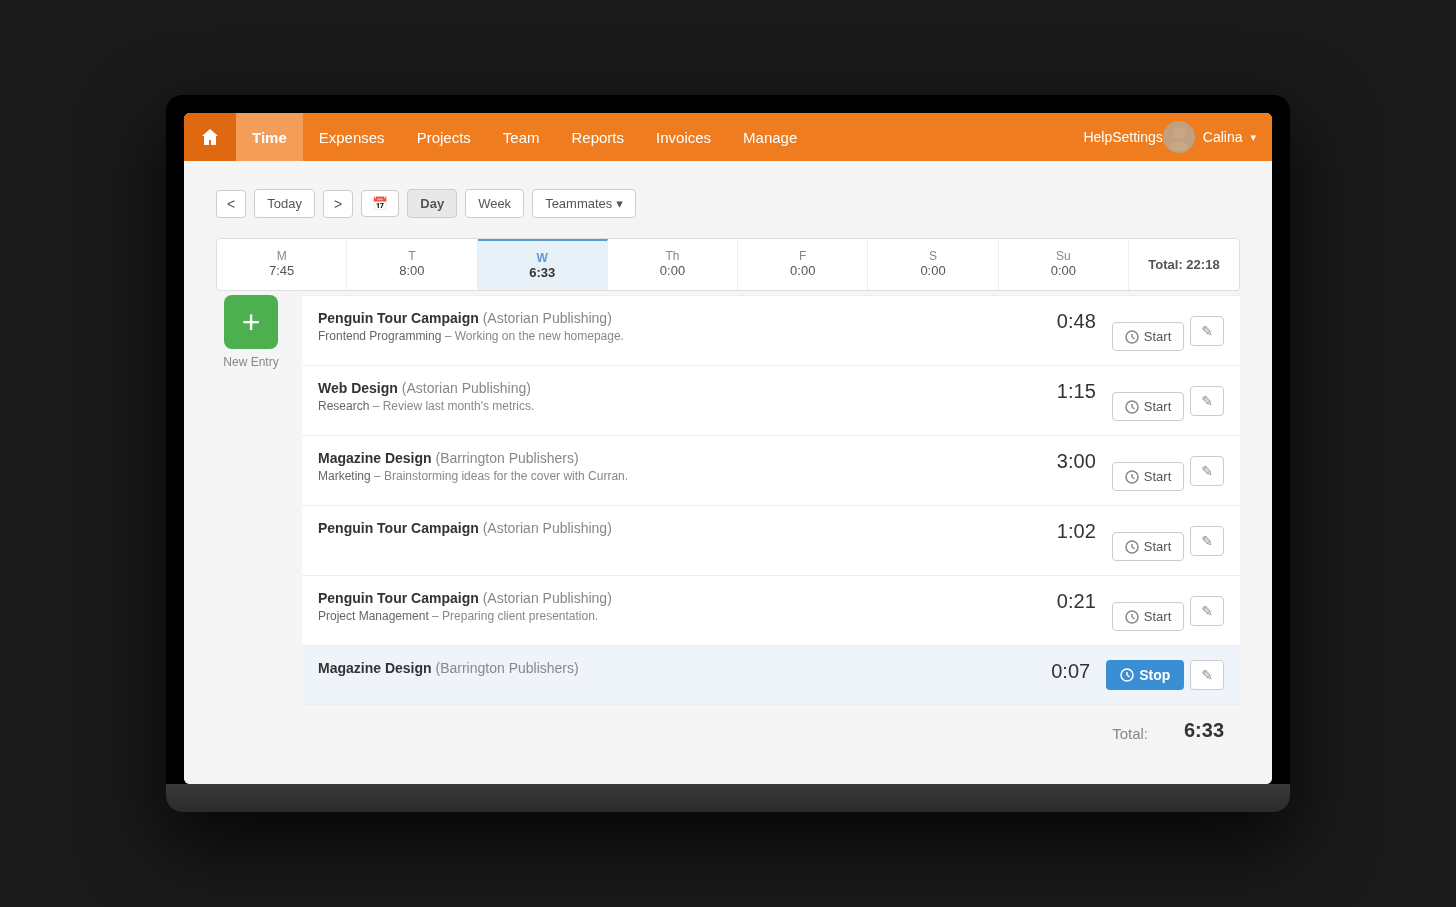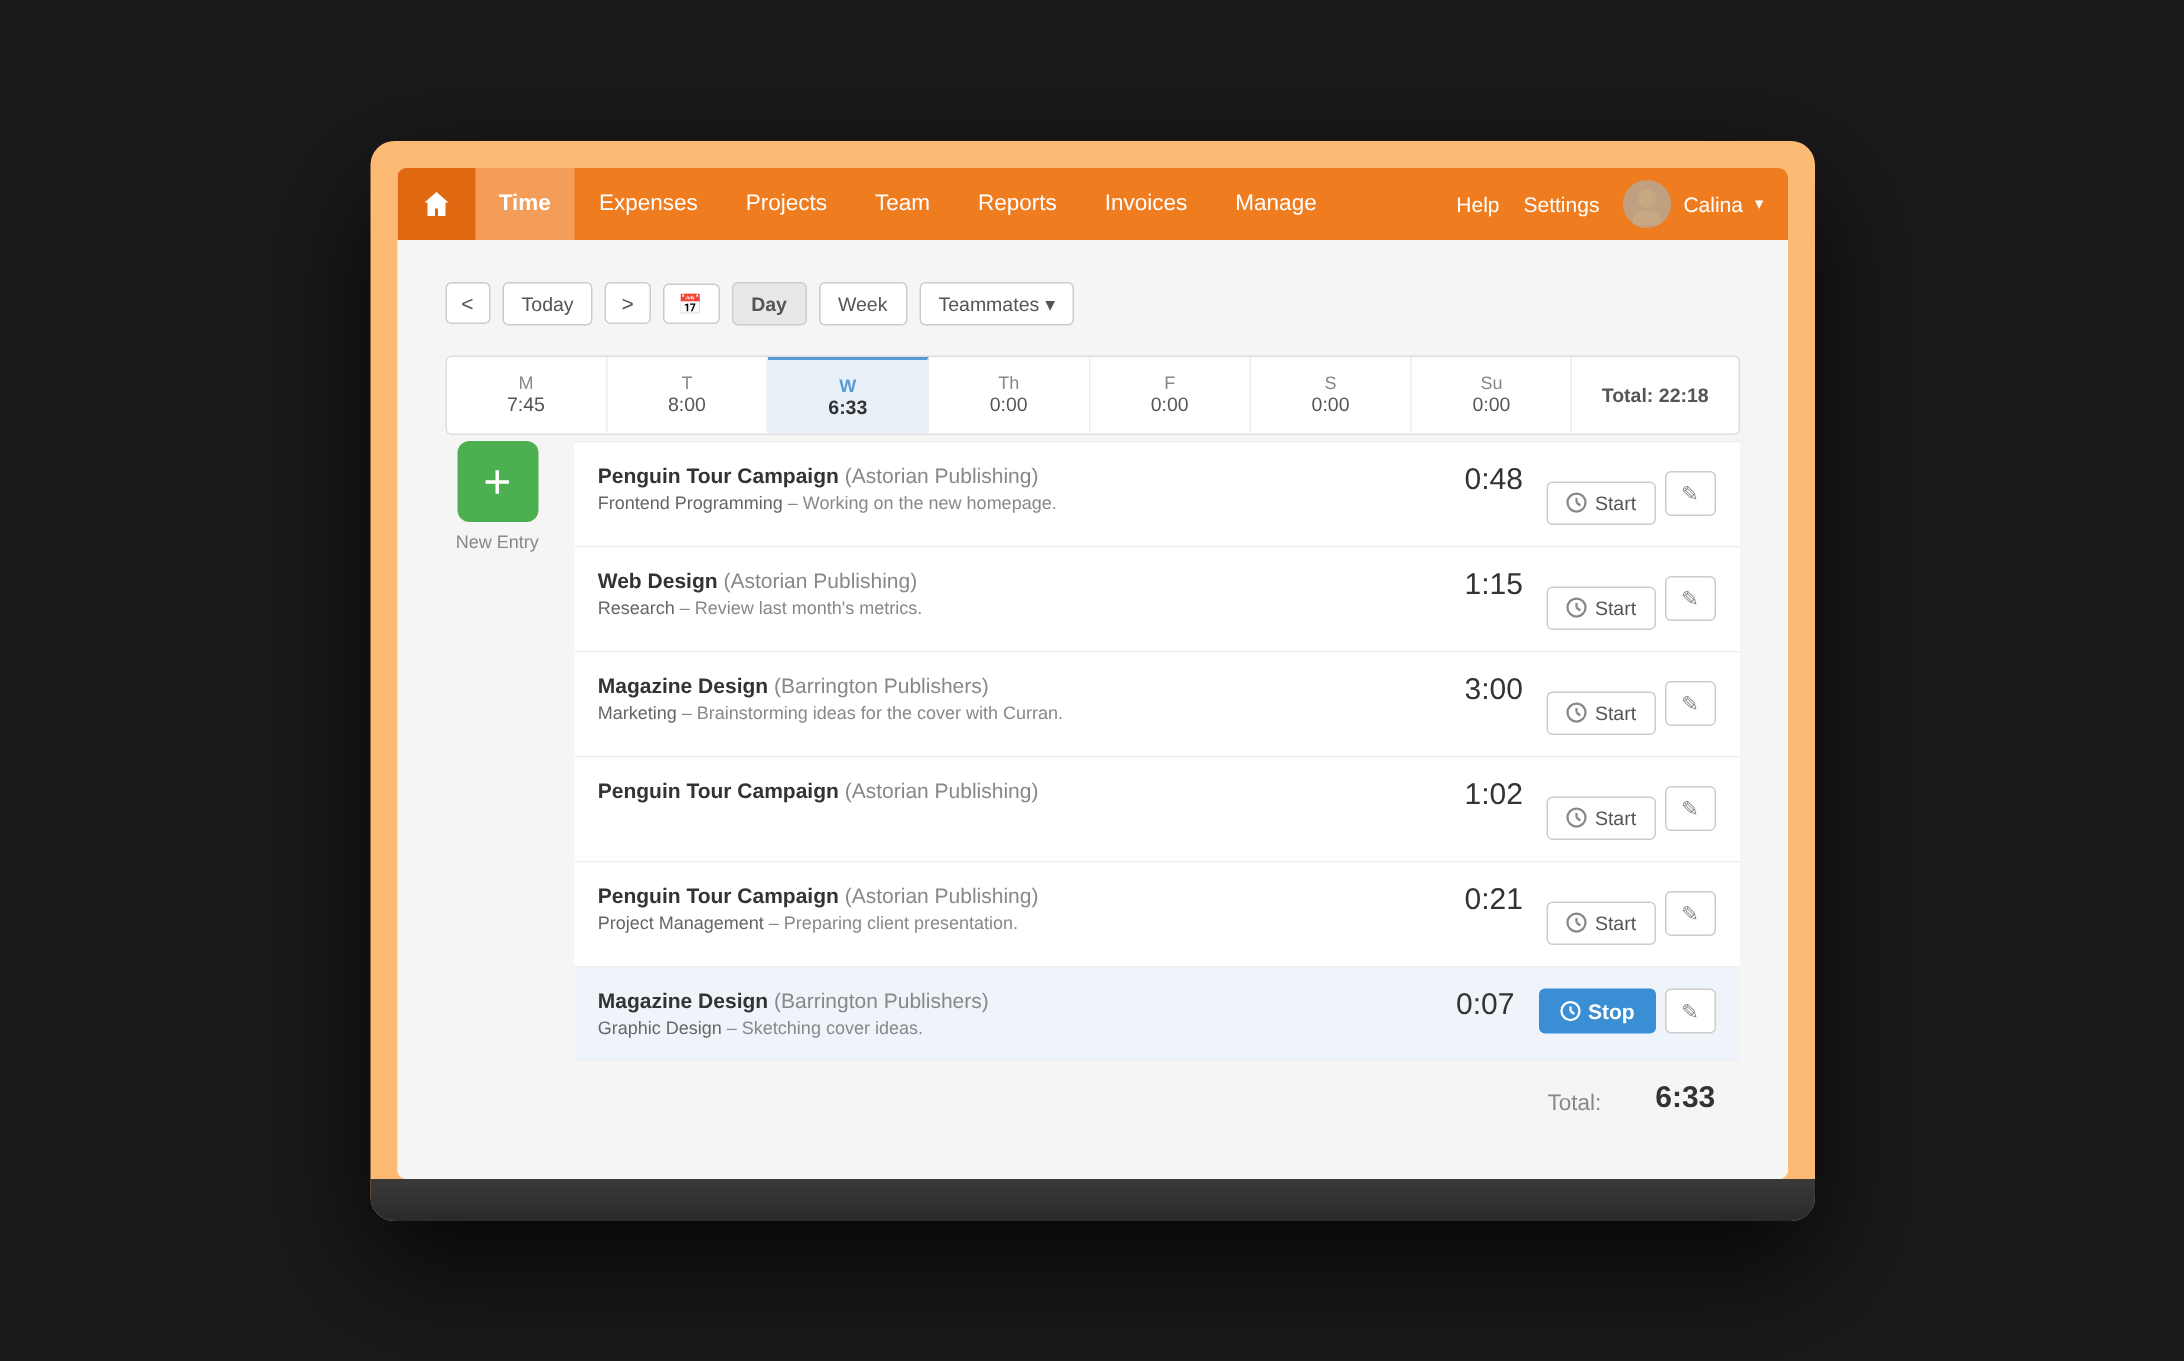--- a/index.html
+++ b/index.html
@@ -7,22 +7,22 @@
       background: #1a1a1a;
       display: flex;
       align-items: center;
       justify-content: center;
       min-height: 100vh;
       font-family: -apple-system, BlinkMacSystemFont, 'Segoe UI', Helvetica, Arial, sans-serif;
     }
 
     .laptop-wrapper {
       position: relative;
-      width: 963px;
-      background: #fdba74;
+      width: 1124px;
+      background: #000000;
       border-radius: 16px;
       padding: 18px 18px 0 18px;
       box-shadow: 0 30px 80px rgba(0,0,0,0.8);
     }
 
     .laptop-screen {
       background: #fff;
       border-radius: 6px;
       overflow: hidden;
       width: 100%;
@@ -75,21 +75,20 @@
     }
 
     .topnav-item.active {
       background: rgba(255,255,255,0.25);
       font-weight: 600;
     }
 
     .topnav-right {
       display: flex;
       align-items: center;
-      gap: 16px;
       padding: 0 16px;
       margin-left: auto;
     }
 
     .topnav-right-item {
       color: white;
       font-size: 14px;
       cursor: pointer;
     }
 
@@ -621,23 +620,20 @@
               </button>
               <button class="btn-edit">✎</button>
             </div>
           </div>
 
           <div class="entry-row active-timer">
             <div class="entry-info">
               <div class="entry-project">
                 <strong>Magazine Design</strong> <span class="client">(Barrington Publishers)</span>
               </div>
-              <div class="entry-desc">
-                <span class="category">Graphic Design</span> – Sketching cover ideas.
-              </div>
             </div>
             <div class="entry-time">0:07</div>
             <div class="entry-actions">
               <button class="btn-stop">
                 <svg class="clock-icon" viewBox="0 0 14 14" xmlns="http://www.w3.org/2000/svg">
                     <circle cx="7" cy="7" r="6" stroke="white" stroke-width="1.5" fill="none"></circle>
                     <line x1="7" y1="4" x2="7" y2="7" stroke="white" stroke-width="1.5"></line>
                     <line x1="7" y1="7" x2="9.5" y2="9" stroke="white" stroke-width="1.5"></line>
                   </svg>
                 <span>Stop</span>

